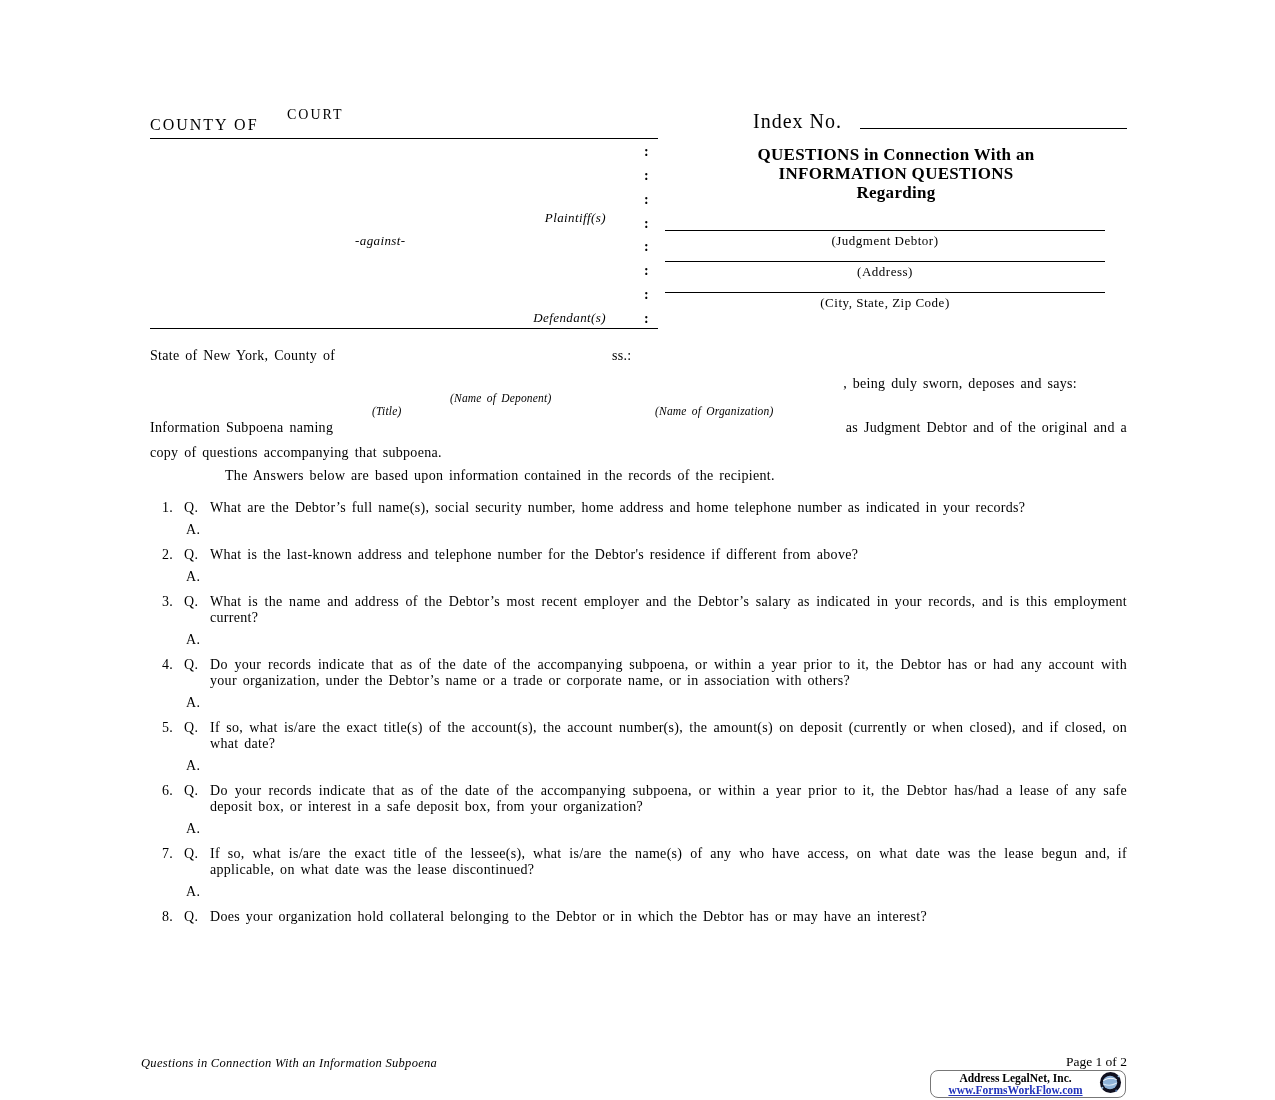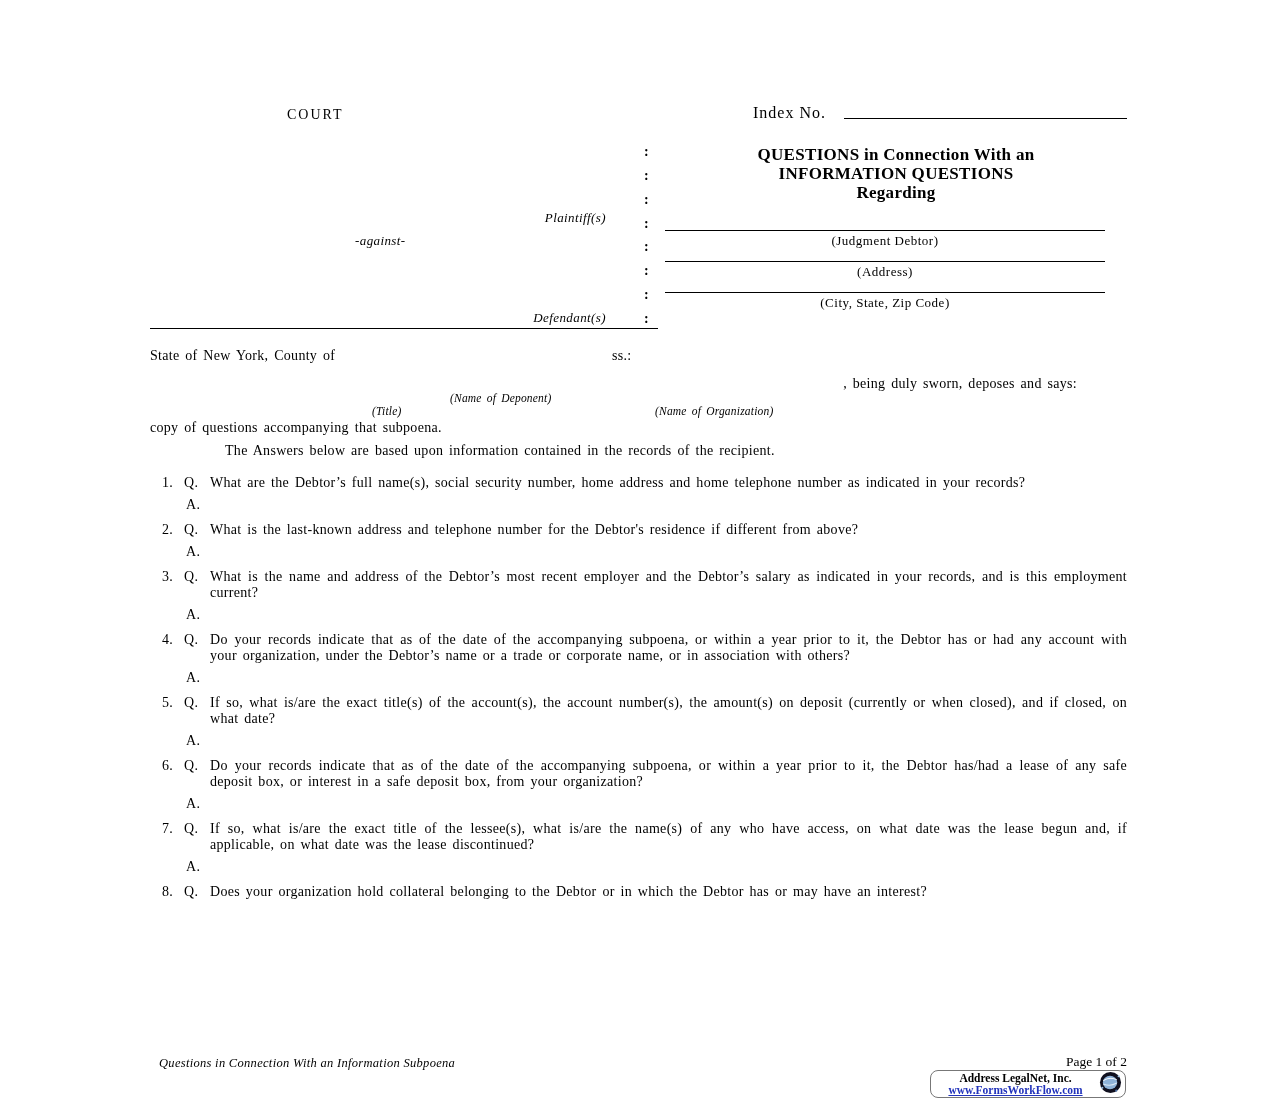--- a/index.html
+++ b/index.html
@@ -10,22 +10,22 @@
   .header{position:absolute;left:150px;top:95px;width:977px;height:245px;}
   .court-line{position:absolute;top:12px;left:137px;font-size:14px;letter-spacing:2px;}
   .county-line{position:absolute;top:21px;left:0;width:508px;height:22px;
                border-bottom:1.5px solid #000;font-size:16px;letter-spacing:2px;}
   .caption-box{position:absolute;top:45px;left:0;width:508px;height:188px;border-bottom:1.5px solid #000;}
   .plaintiff{position:absolute;top:70px;right:52px;font-style:italic;font-size:13px;letter-spacing:.4px;}
   .against{position:absolute;top:93px;left:205px;font-style:italic;font-size:13px;letter-spacing:.4px;}
   .defendant{position:absolute;top:170px;right:52px;font-style:italic;font-size:13px;letter-spacing:.4px;}
   .colon-col{position:absolute;top:50px;left:494px;height:180px;display:flex;flex-direction:column;
              justify-content:space-between;font-size:14px;font-weight:bold;line-height:13px;}
-  .index-row{position:absolute;top:9px;left:515px;width:462px;display:flex;align-items:flex-start;
-             font-size:16px;letter-spacing:1px;}
+  .index-row{position:absolute;top:15px;left:515px;width:462px;display:flex;align-items:center;
+             font-size:20px;letter-spacing:1px;}
   .index-label{margin-left:88px;flex:none;}
   .index-rule{flex:1;margin-left:18px;height:14px;border-bottom:1.5px solid #000;}
   .title-block{position:absolute;top:50px;left:515px;width:462px;text-align:center;font-weight:bold;
                font-size:17px;line-height:19px;letter-spacing:.3px;}
   .fill-field{position:absolute;left:515px;width:440px;text-align:center;font-size:13px;letter-spacing:.5px;}
   .fill-field .rule{height:0;border-top:1.2px solid #000;margin-bottom:2px;}
   .ff1{top:135px;} .ff2{top:166px;} .ff3{top:197px;}
 
   
   .bodytext{position:absolute;left:150px;top:340px;width:977px;font-size:14px;
@@ -33,49 +33,52 @@
   .state-line{position:relative;height:17px;margin-top:7px;}
   .ss{position:absolute;left:462px;top:0;}
   .sworn-line{height:17px;margin-top:11px;text-align:right;padding-right:50px;}
   .deponent-caption{margin-left:300px;font-style:italic;font-size:11.5px;line-height:13px;height:13px;letter-spacing:.2px;}
   .iam-line{position:relative;height:17px;}
   .iam{position:absolute;left:70px;} .ofw{position:absolute;left:378px;} .receipt{position:absolute;right:0;}
   .captions2{position:relative;height:14px;font-style:italic;font-size:11.5px;line-height:13px;letter-spacing:.2px;}
   .title-cap{position:absolute;left:222px;} .org-cap{position:absolute;left:505px;text-align:right;}
   .naming-line{position:relative;height:17px;}
   .naming-left{position:absolute;left:0;} .naming-right{position:absolute;right:0;}
-  .copy-line{height:17px;}
+  .copy-line{height:17px;margin-top:8px;}
   .answers-note{margin-top:6px;height:17px;text-indent:75px;}
   .questions{margin-top:16px;}
   .q-item{margin-bottom:9px;}
   .q-row{display:flex;line-height:16px;}
   .q-num{flex:none;width:22px;padding-left:12px;}
   .q-label{flex:none;width:26px;}
   .q-text{flex:1;text-align:justify;}
   .a-row{margin:6px 0 0 36px;line-height:16px;}
 
   
   .footer{position:absolute;left:0;top:1048px;width:1275px;height:52px;}
-  .footer-title{position:absolute;left:159px;top:8px;font-style:italic;font-size:12.5px;letter-spacing:.3px;}
+  .footer-title{position:absolute;left:141px;top:8px;font-style:italic;font-size:12.5px;letter-spacing:.3px;}
   .page-num{position:absolute;right:148px;top:6px;font-size:13.5px;}
   .logo-box{position:absolute;left:930px;top:22px;width:196px;height:28px;border:1px solid #777;
             border-radius:8px;background:#fff;display:flex;align-items:center;padding:1px 3px;box-sizing:border-box;}
   .logo-text{flex:1;text-align:center;line-height:12px;}
   .logo-name{font-weight:bold;font-size:11.5px;display:block;}
   .logo-url{font-weight:bold;font-size:11.5px;color:#2233bb;text-decoration:underline;display:block;cursor:pointer;}
   .globe{flex:none;margin-left:2px;}
 </style>
 </head>
 <body>
 
 <div class="page">
 
   <div class="header">
 
     <div class="court-line">COURT</div>
+    <div class="county-line">
+      <span>COUNTY OF</span>
+    </div>
 
     <div class="caption-box">
       <div class="plaintiff">Plaintiff(s)</div>
       <div class="against">-against-</div>
       <div class="defendant">Defendant(s)</div>
     </div>
 
     <div class="colon-col">
       <span>:</span>
       <span>:</span>
@@ -122,20 +125,24 @@
     <div class="sworn-line">, being duly sworn, deposes and says:</div>
 
     <div class="deponent-caption">(Name of Deponent)</div>
 
 
     <div class="captions2">
       <span class="title-cap">(Title)</span>
       <span class="org-cap">(Name of Organization)</span>
     </div>
 
+    <div class="naming-line">
+      <span class="naming-left">Information Subpoena naming</span>
+      <span class="naming-right">as Judgment Debtor and of the original and a</span>
+    </div>
 
     <div class="copy-line">copy of questions accompanying that subpoena.</div>
 
     <div class="answers-note">The Answers below are based upon information contained in the records of the recipient.</div>
 
     <div class="questions">
 
       <div class="q-item">
         <div class="q-row">
           <span class="q-num">1.</span>

